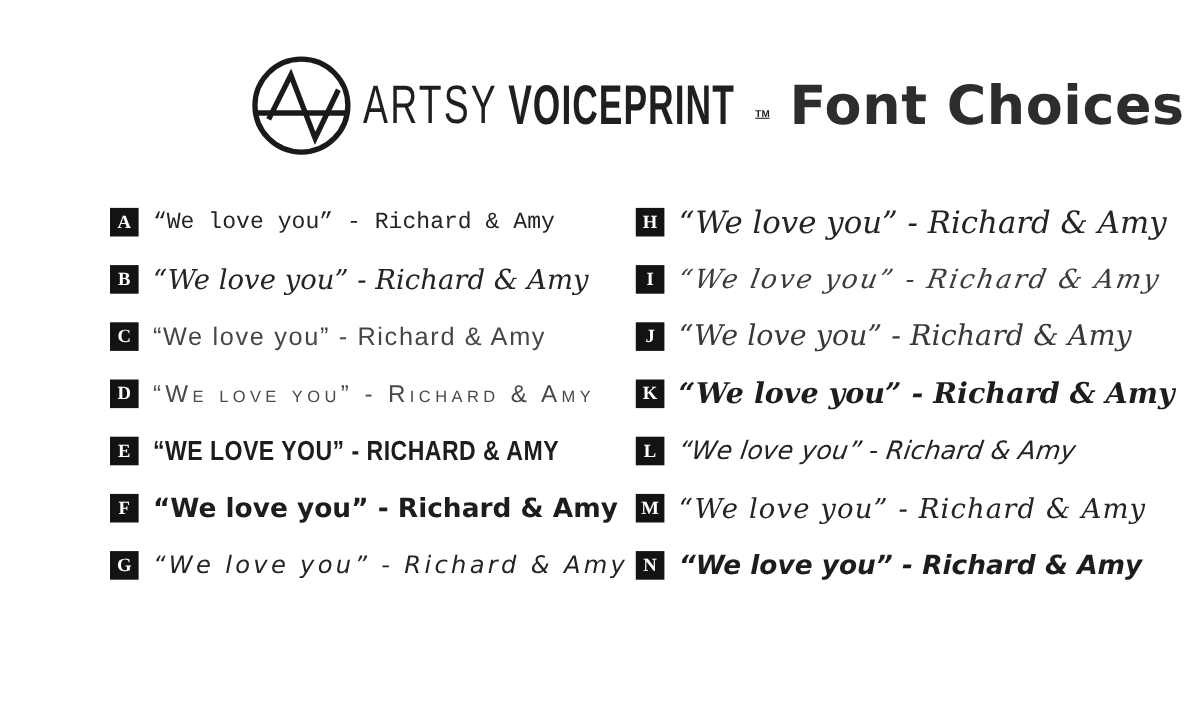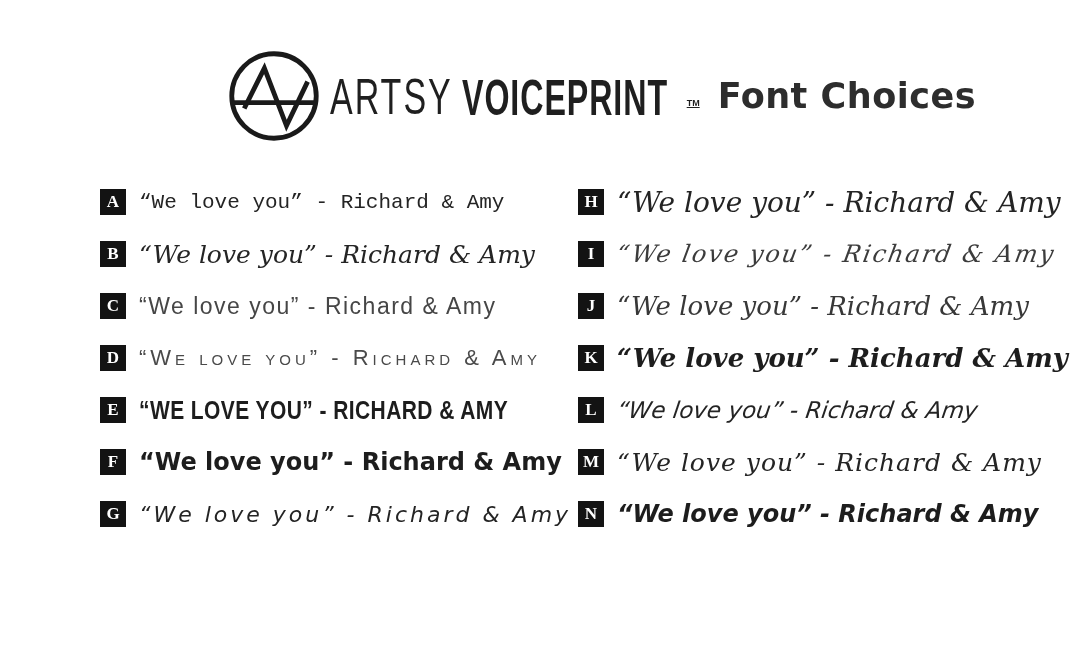--- a/index.html
+++ b/index.html
@@ -11,21 +11,21 @@
     position:relative;
     overflow:hidden;
   }
 
   
   .header {
     position:absolute; left:226px; top:48px;
     display:flex; align-items:center;
   }
   .logo { width:96px; height:96px; flex:0 0 96px; }
-  .brand { display:flex; align-items:flex-end; margin-left:8px; }
+  .brand { display:flex; align-items:center; margin-left:8px; }
   .brand-first {
     display:inline-block;
     font:400 34px/1 "Liberation Sans", sans-serif;
     letter-spacing:2px;
     transform:scaleY(1.45);
     color:#1f1f1f;
   }
   .brand-second {
     display:inline-block;
     font:700 35px/1 "Liberation Sans", sans-serif;
@@ -38,21 +38,21 @@
   .trademark {
     font:700 9px "Liberation Sans", sans-serif;
     align-self:flex-end;
     margin:0 0 6px 1px;
     color:#1f1f1f;
     text-decoration:underline;
   }
   .page-title {
     font-family:"DejaVu Sans", sans-serif;
     font-weight:700;
-    font-size:35px;
+    font-size:49px;
     letter-spacing:0.5px;
     color:#2d2d2d;
     margin-left:18px;
     white-space:nowrap;
   }
 
   
   .col { position:absolute; top:176px; }
   .col-left  { left:100px; }
   .col-right { left:578px; }

